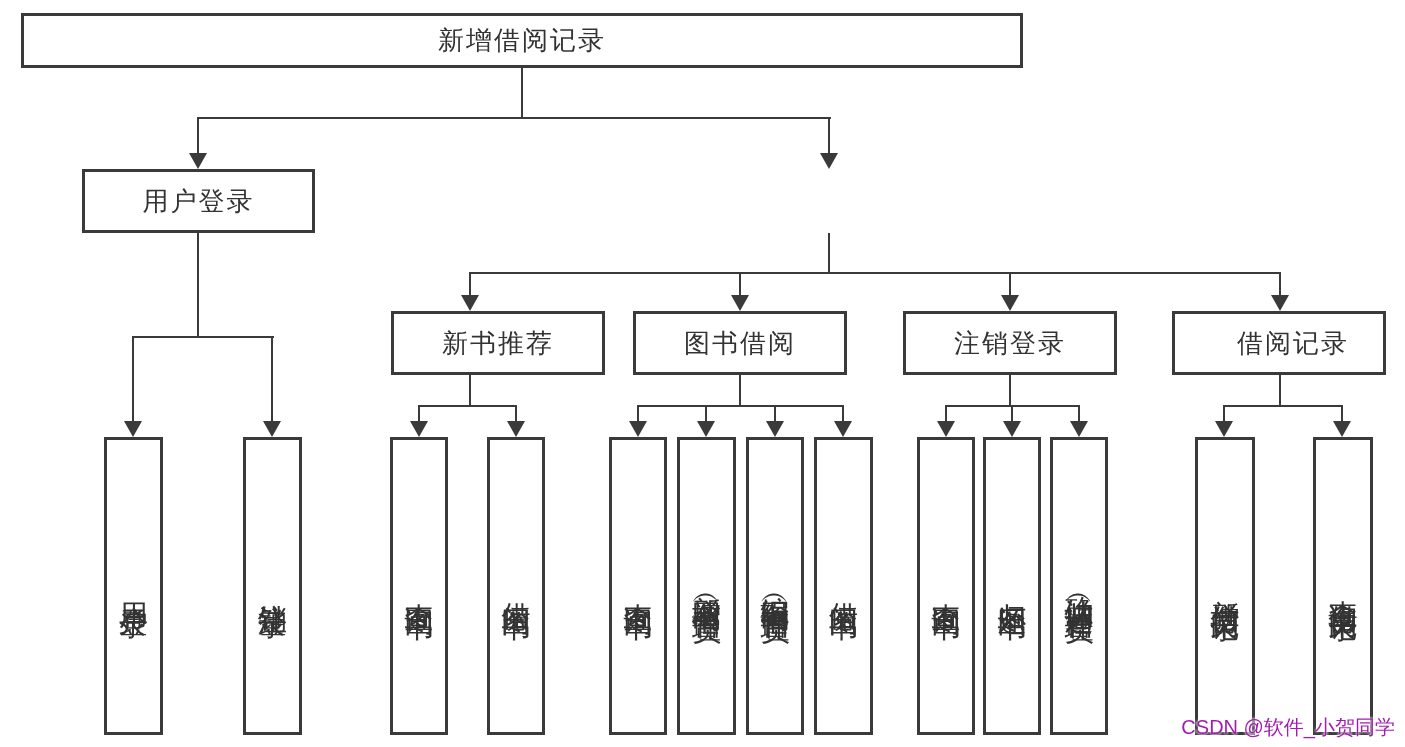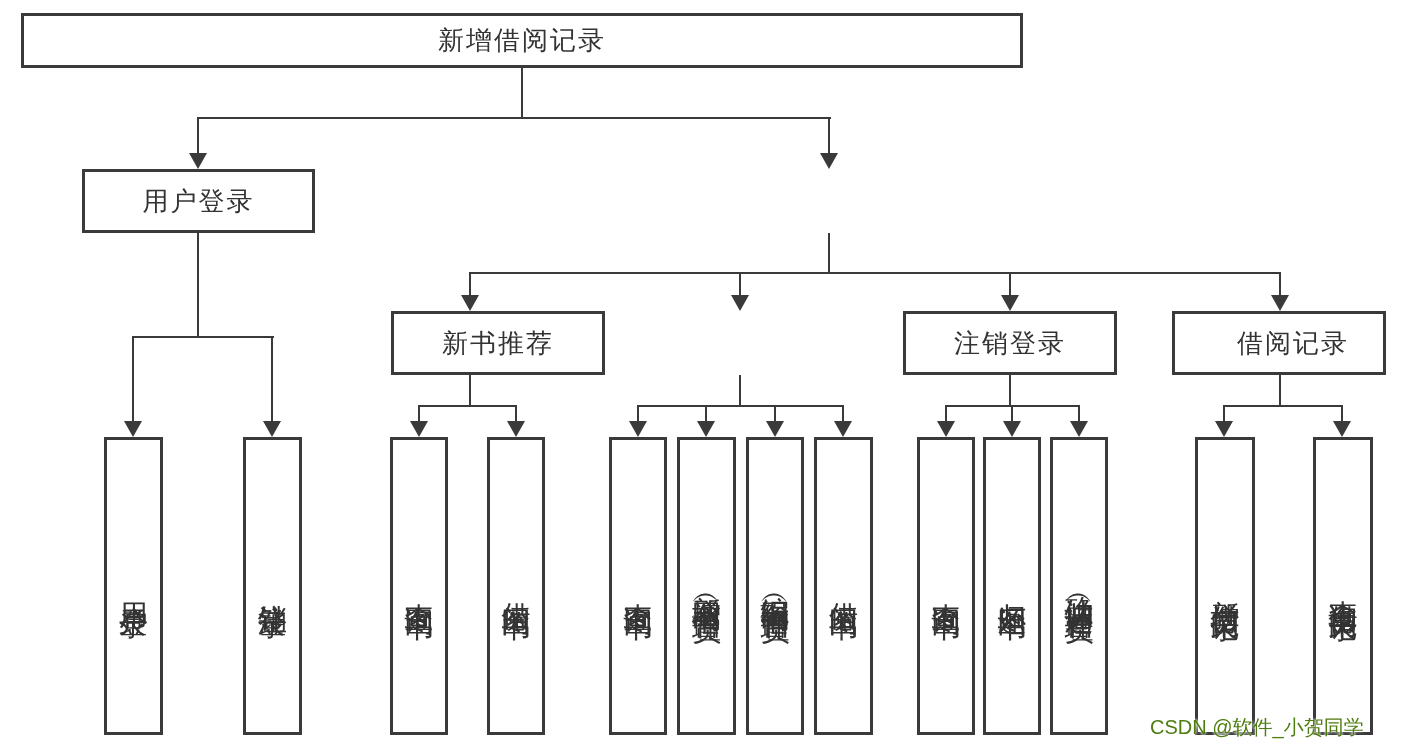--- a/index.html
+++ b/index.html
@@ -17,22 +17,22 @@
     font-size:29px;letter-spacing:3px;line-height:1;
   }
   .vline{position:absolute;width:2px;background:#3a3a3a;}
   .hline{position:absolute;height:2px;background:#3a3a3a;}
   .arrow{
     position:absolute;width:0;height:0;
     border-left:9px solid transparent;border-right:9px solid transparent;
     border-top:16px solid #3a3a3a;
   }
   .watermark{
-    position:absolute;left:1150px;top:714px;width:245px;
-    font-size:20px;color:#4d7c0f;z-index:10;white-space:nowrap;
+    position:absolute;left:1150px;top:714px;width:245px;text-align:right;
+    font-size:20px;color:#a21caf;z-index:10;white-space:nowrap;
     text-shadow:0 0 3px #ffffff,0 0 3px #ffffff;
   }
 </style>
 </head>
 <body>
 
 <div class="canvas">
 
   <div class="box" style="left:21px;top:13px;width:1002px;height:55px;">新增借阅记录</div>
 
@@ -57,20 +57,21 @@
   <div class="vline" style="left:469px;top:272px;height:26px;"></div>
   <div class="arrow" style="left:461px;top:295px;"></div>
   <div class="vline" style="left:739px;top:272px;height:26px;"></div>
   <div class="arrow" style="left:731px;top:295px;"></div>
   <div class="vline" style="left:1009px;top:272px;height:26px;"></div>
   <div class="arrow" style="left:1001px;top:295px;"></div>
   <div class="vline" style="left:1279px;top:272px;height:26px;"></div>
   <div class="arrow" style="left:1271px;top:295px;"></div>
 
   <div class="box" style="left:363px;top:311px;width:214px;height:64px;margin-left:28px;">新书推荐</div>
+  <div class="box" style="left:633px;top:311px;width:214px;height:64px;">图书借阅</div>
   <div class="box" style="left:903px;top:311px;width:214px;height:64px;">注销登录</div>
   <div class="box" style="left:1172px;top:311px;width:214px;height:64px;padding-left:28px;">借阅记录</div>
 
   <div class="vline" style="left:469px;top:375px;height:31px;"></div>
   <div class="hline" style="left:419px;top:405px;width:98px;"></div>
   <div class="vline" style="left:418px;top:405px;height:20px;"></div>
   <div class="arrow" style="left:410px;top:421px;"></div>
   <div class="vline" style="left:515px;top:405px;height:20px;"></div>
   <div class="arrow" style="left:507px;top:421px;"></div>
 

